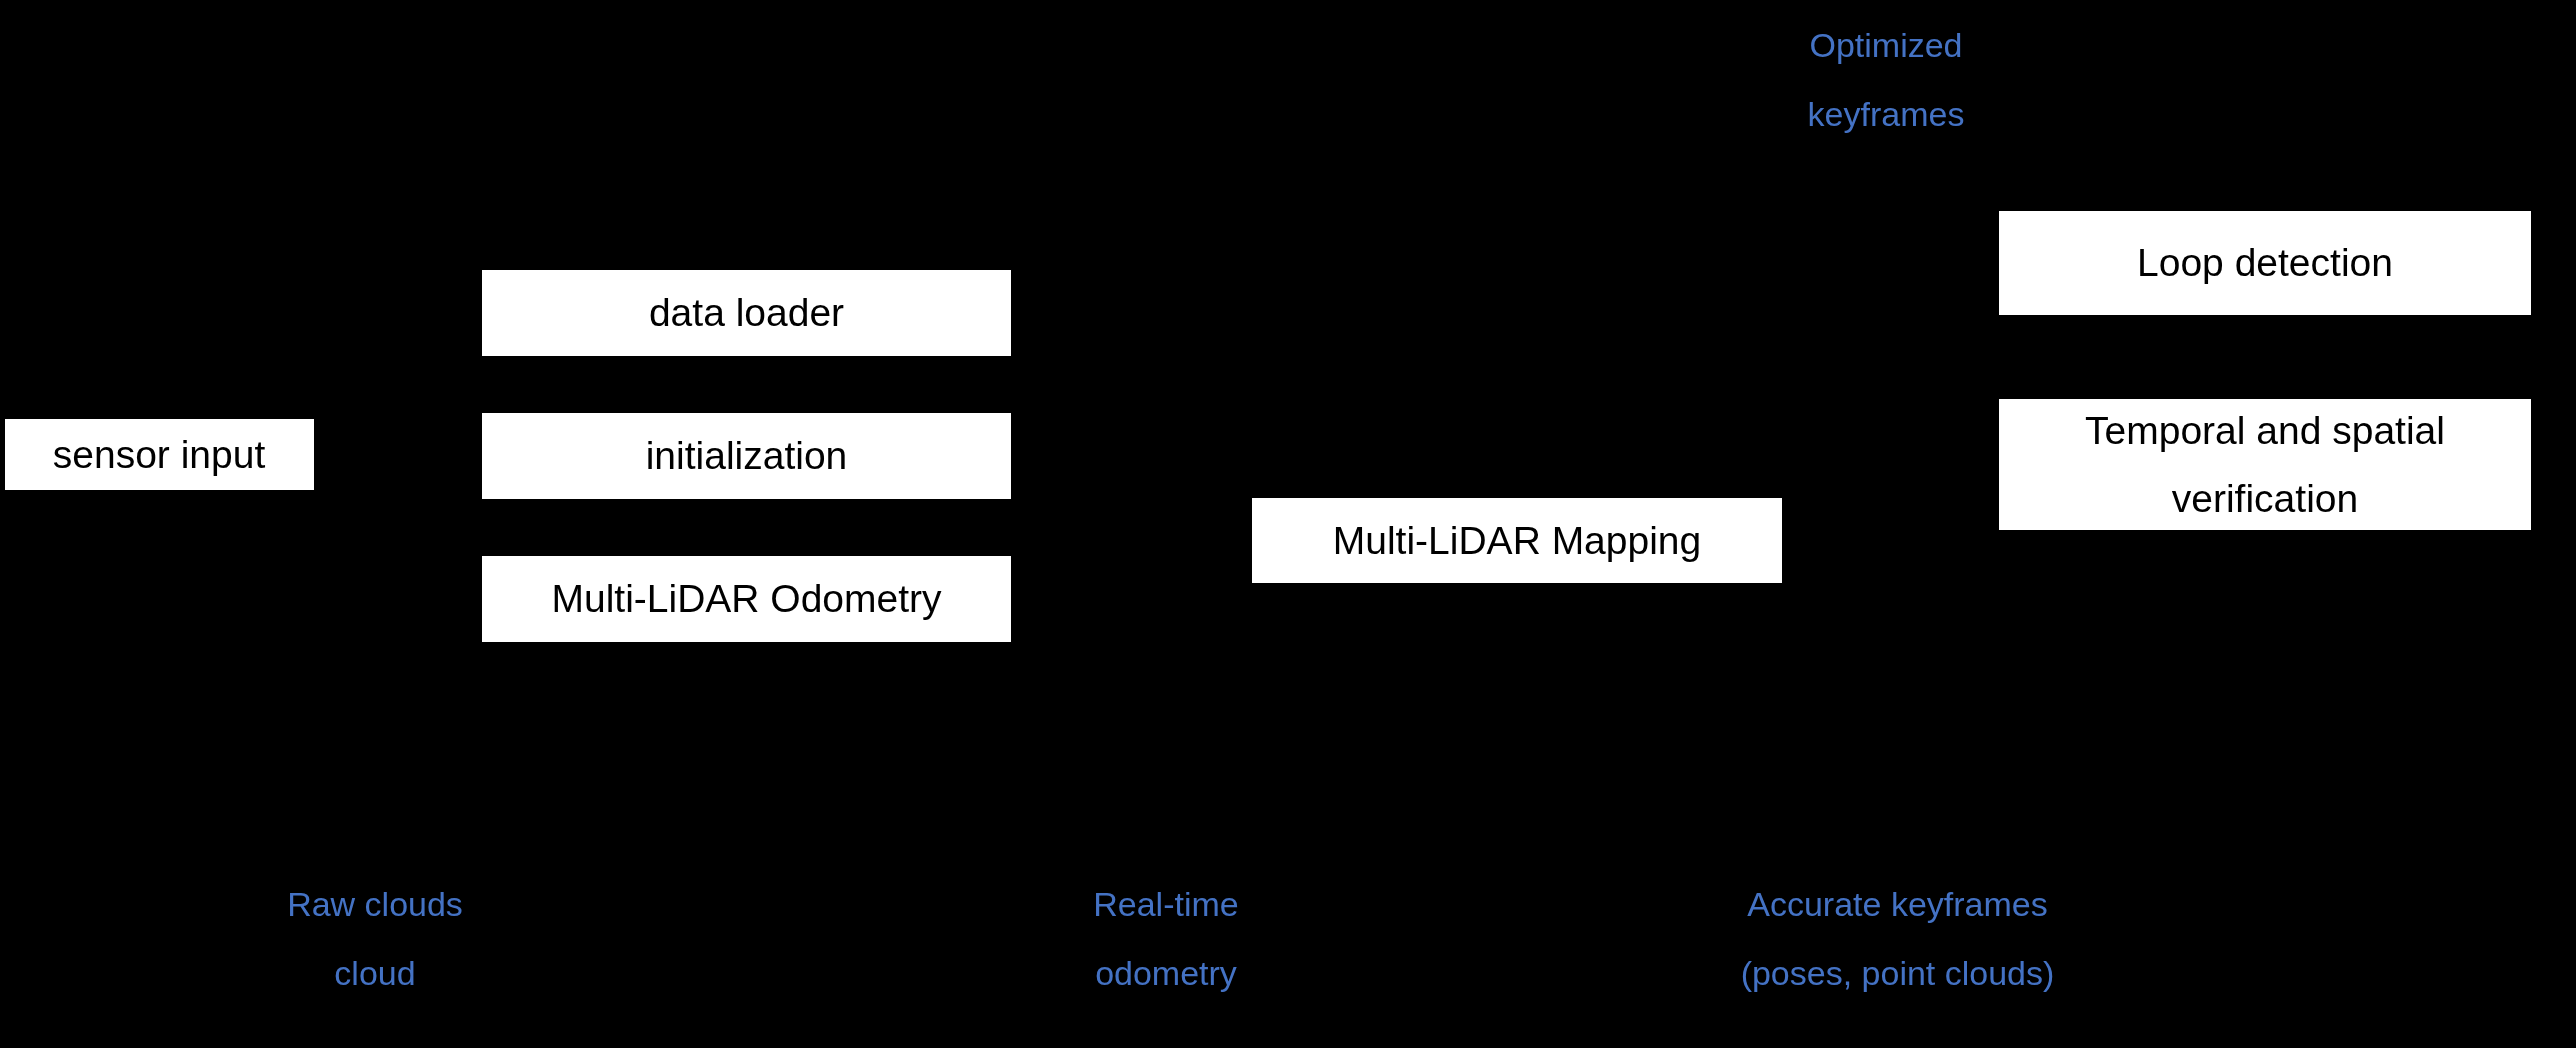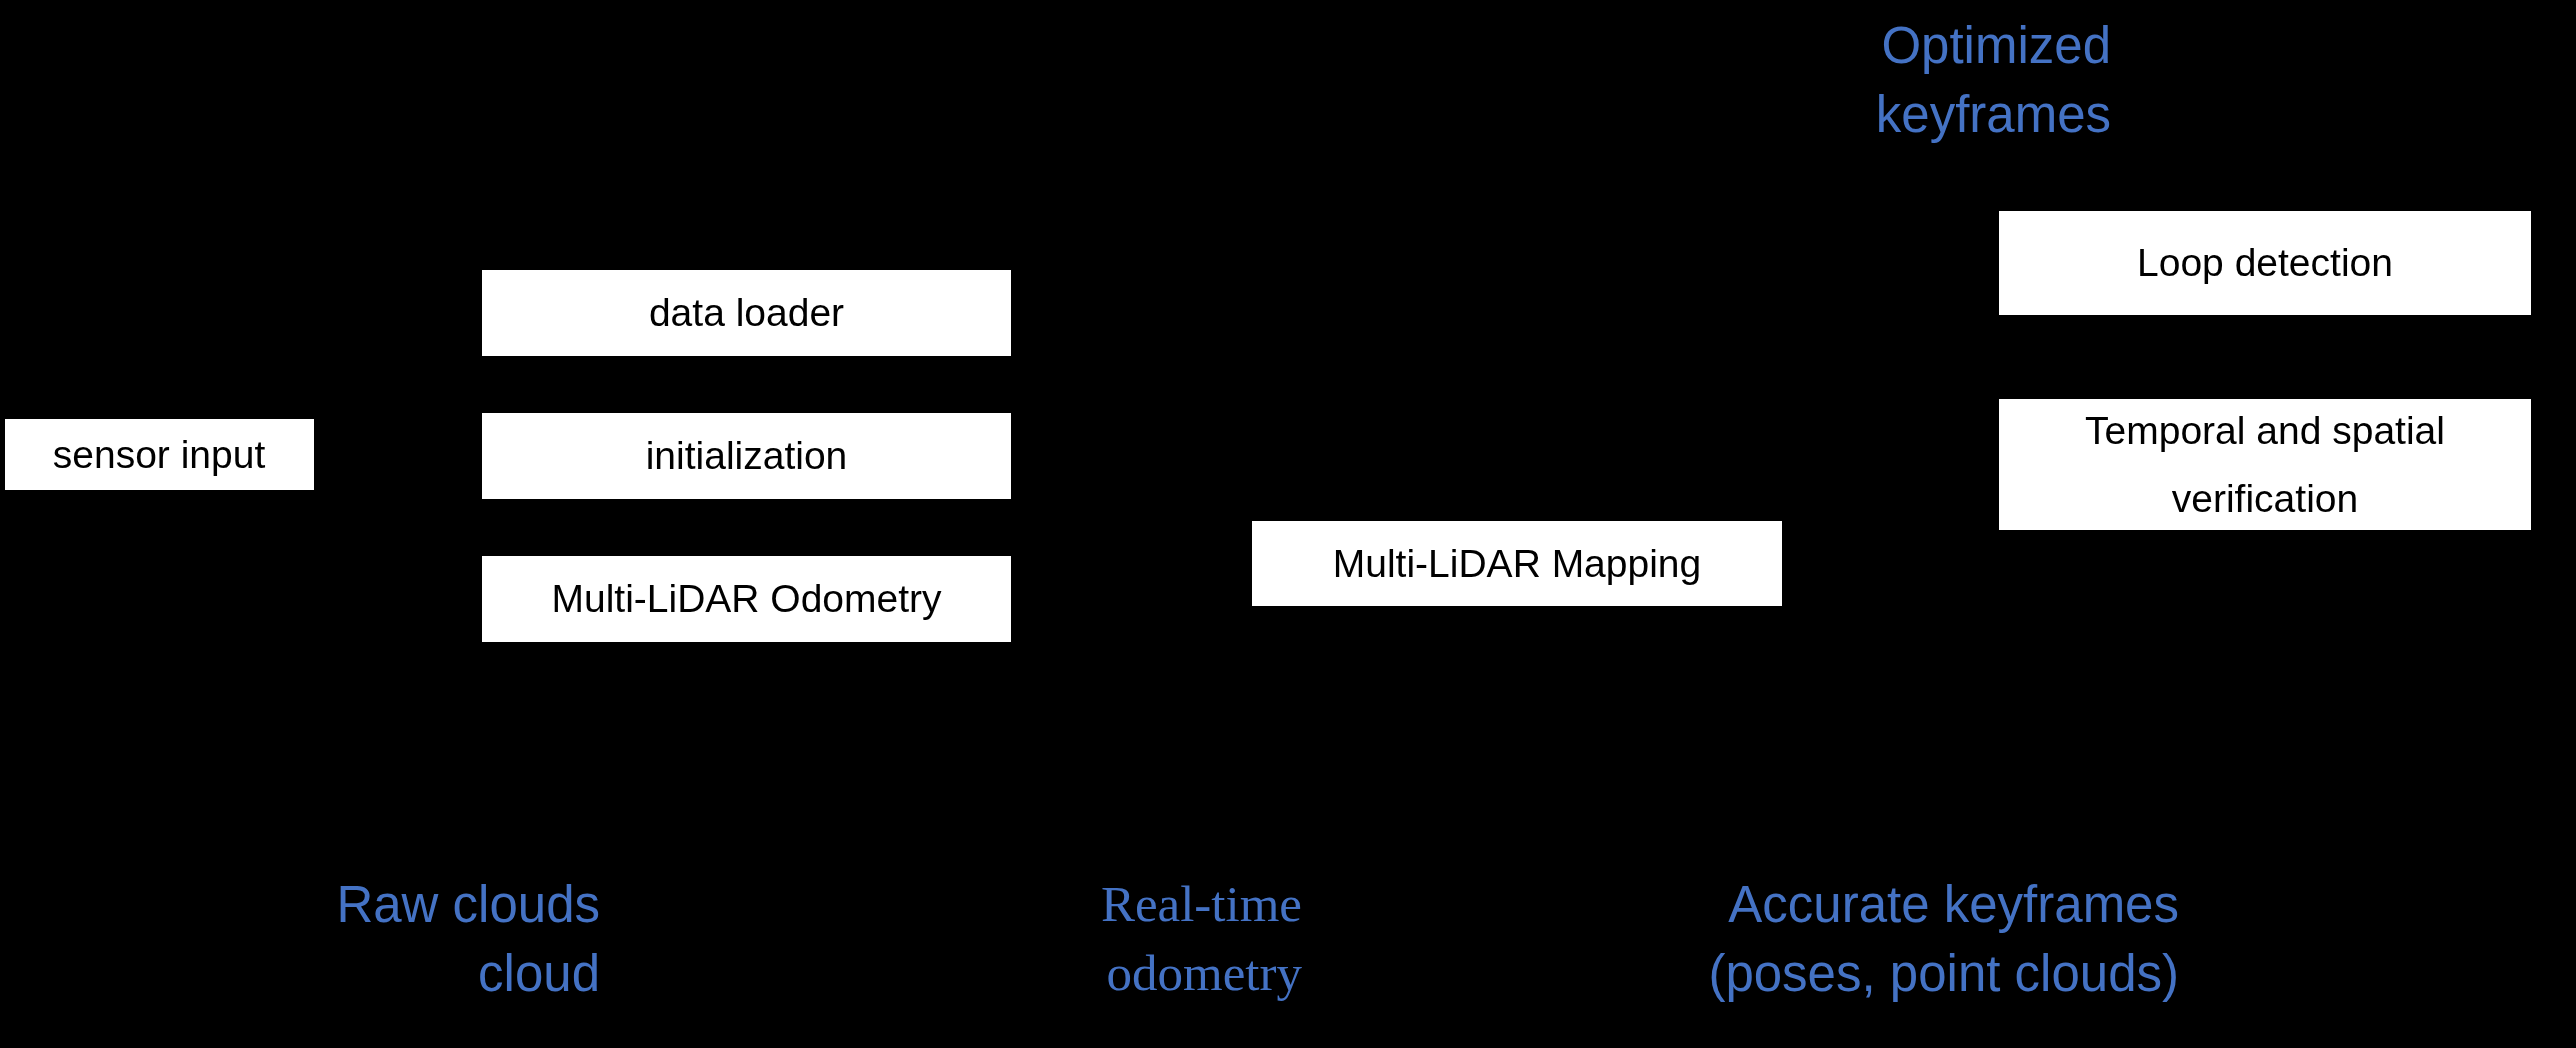--- a/index.html
+++ b/index.html
@@ -32,44 +32,44 @@
     white-space: nowrap;
   }
   .box.wrap {
     white-space: normal;
     padding: 0 22.5px;
     box-sizing: border-box;
   }
   .caption {
     position: absolute;
     color: #4472C4;
-    font-size: 51px;
+    font-size: 34px;
     line-height: 69px;
-    text-align: right;
+    text-align: center;
   }
   .caption .line { display: block; }
 
   
   #box-sensor-input            { left: 4.5px;    top: 419px;  width: 309px; height: 71px; }
   
   #box-data-loader             { left: 482px;  top: 270px;  width: 529px; height: 86px; }
   #box-initialization          { left: 482px;  top: 413px;  width: 529px; height: 86px; }
   #box-multi-lidar-odometry    { left: 482px;  top: 556px;  width: 529px; height: 86px; }
   
   #box-good-feature-matching   { left: 1252px; top: 328px;  width: 530px; height: 86px; }
-  #box-multi-lidar-mapping     { left: 1252px; top: 498px;  width: 530px; height: 85px; margin-top: 23px; }
+  #box-multi-lidar-mapping     { left: 1252px; top: 498px;  width: 530px; height: 85px; }
   
   #box-loop-detection          { left: 1999px; top: 211px;  width: 532px; height: 104px; }
   #box-temporal-spatial        { left: 1999px; top: 399px;  width: 532px; height: 131px; }
   #box-pose-graph-optimization { left: 2001px; top: 634px; width: 533px; height: 87px; }
 
   
   #caption-optimized-keyframes { left: 1661px; top: 11.3px;   width: 450px; }
   #caption-raw-point-cloud     { left: 150px;  top: 870px; width: 450px; }
-  #caption-real-time-odometry  { left: 852px; top: 870px; width: 450px; font-family: Liberation Serif, serif; }
+  #caption-real-time-odometry  { left: 941px; top: 870px; width: 450px; }
   #caption-accurate-keyframes  { left: 1616px; top: 870px; width: 563px; }
 </style>
 </head>
 <body>
 
 <div class="canvas">
 
   <div class="box" id="box-sensor-input">sensor input</div>
 
   <div class="box" id="box-data-loader">data loader</div>

